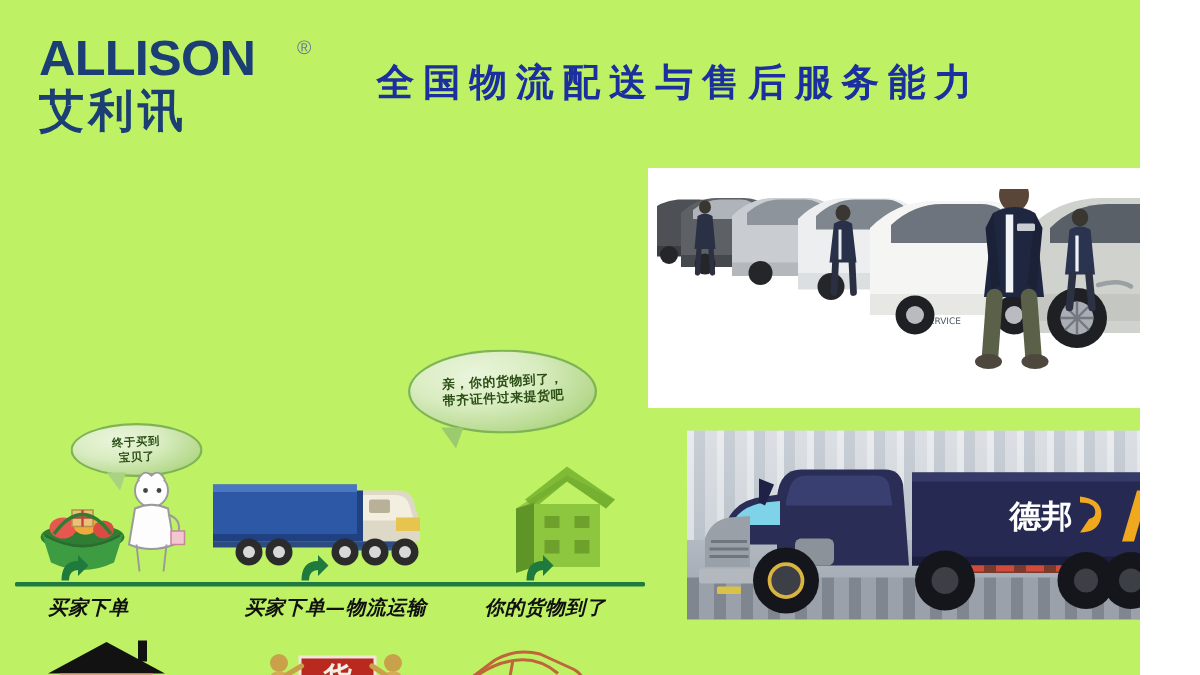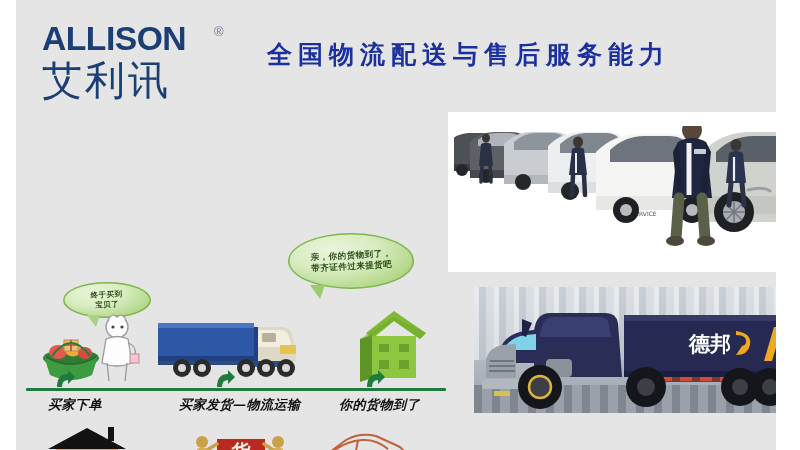--- a/index.html
+++ b/index.html
@@ -9,23 +9,23 @@
   }
   body {
     width: 800px;
     height: 450px;
     overflow: hidden;
     font-family: "Liberation Sans", sans-serif;
     position: relative;
   }
   .slide {
     position: absolute;
-    left: 16px; top: 0;
+    left: 0; top: 0;
     width: 760px; height: 450px;
-    background: #e5e5e5;
+    background: #bef264;
     overflow: hidden;
   }
 
   
   .brand {
     position: absolute;
     left: 26px; top: 22px;
     width: 190px; height: 68px;
   }
   .brand-latin {
@@ -41,22 +41,22 @@
   .brand-reg {
     position: absolute;
     left: 172px; top: 2px;
     font-size: 13px;
     color: #6d7b92;
     font-family: "Liberation Sans", sans-serif;
   }
   .brand-cn {
     margin-top: 5px;
     font-family: "DejaVu Sans", sans-serif;
-    font-weight: normal;
-    font-size: 40px;
+    font-weight: bold;
+    font-size: 30px;
     letter-spacing: 3px;
     color: #1b3f75;
     line-height: 1;
   }
 
   .headline {
     position: absolute;
     left: 236px; top: 38px;
     width: 520px;
     font-family: "DejaVu Sans", sans-serif;
@@ -277,21 +277,21 @@
       <path d="M3 18 q0 -13 11 -13 l0 -4 l7 7 l-7 7 l0 -4 q-6 0 -6 7 z" fill="#1f7a3d"></path>
     </svg>
     <svg class="arrow-ico" style="left:198px;top:264px" viewBox="0 0 22 20">
       <path d="M3 18 q0 -13 11 -13 l0 -4 l7 7 l-7 7 l0 -4 q-6 0 -6 7 z" fill="#1f7a3d"></path>
     </svg>
     <svg class="arrow-ico" style="left:348px;top:264px" viewBox="0 0 22 20">
       <path d="M3 18 q0 -13 11 -13 l0 -4 l7 7 l-7 7 l0 -4 q-6 0 -6 7 z" fill="#1f7a3d"></path>
     </svg>
 
     <div class="flow-label" style="left:32px;top:291px">买家下单</div>
-    <div class="flow-label" style="left:163px;top:291px">买家发货—物流运输</div>
+    <div class="flow-label" style="left:163px;top:291px">买家下单—物流运输</div>
     <div class="flow-label" style="left:323px;top:291px">你的货物到了</div>
 
     <svg class="ico" style="position:absolute;left:26px;top:320px;width:90px;height:62px" viewBox="0 0 90 62">
       <rect x="66" y="2" width="6" height="14" fill="#121212"></rect>
       <path d="M6 24 L45 3 L84 24 z" fill="#121212"></path>
       <rect x="14" y="24" width="62" height="36" fill="#dda375"></rect>
       <rect x="22" y="32" width="14" height="15" fill="#cfe9ea" stroke="#c0392b" stroke-width="2.4"></rect>
       <rect x="54" y="32" width="14" height="15" fill="#cfe9ea" stroke="#c0392b" stroke-width="2.4"></rect>
       <rect x="40" y="31" width="12" height="29" fill="#c0392b"></rect>
       <rect x="44" y="31" width="3" height="29" fill="#e8cbb0"></rect>

